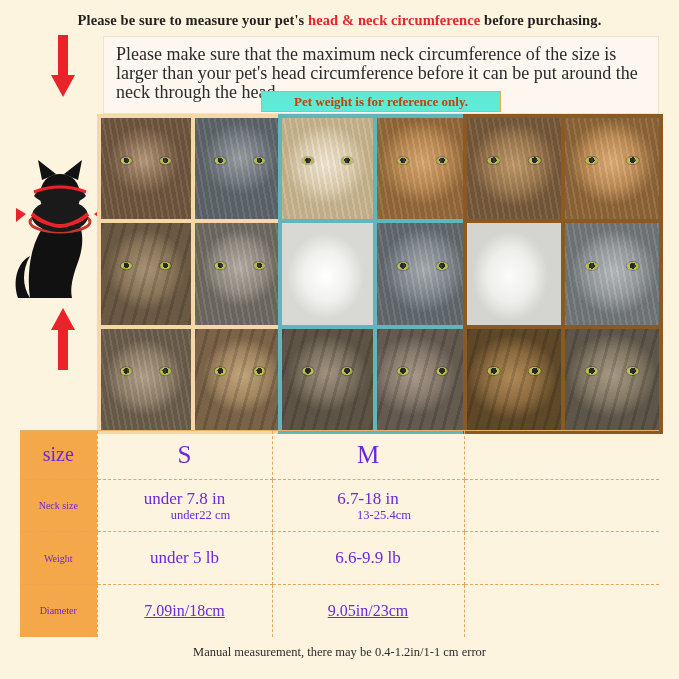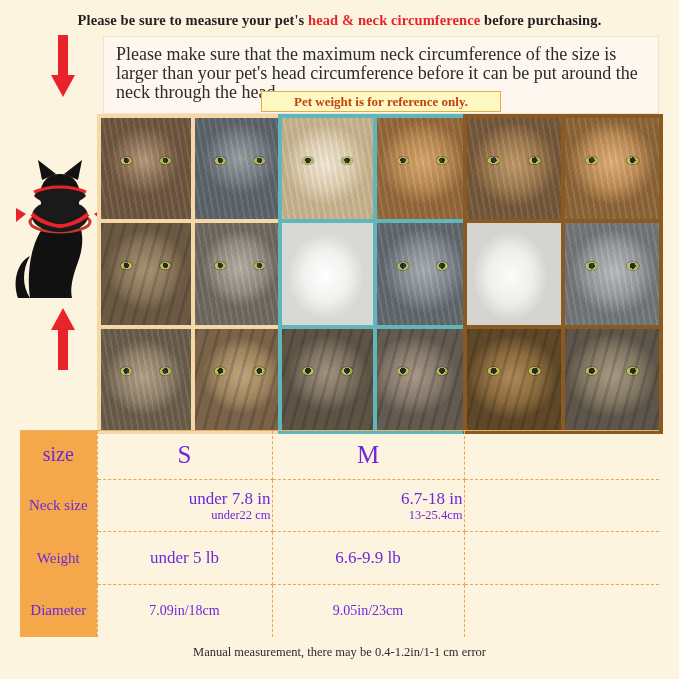--- a/index.html
+++ b/index.html
@@ -46,21 +46,21 @@
     width: 534px;
     font-size: 18px;
     color: #2b2b2b;
     line-height: 19px;
     text-align: left;
   }
   .weight-chip {
     position: absolute;
     left: 157px; top: 54px;
     width: 240px; height: 21px;
-    background: #fef9c3;
+    background: #5eead4;
     border: 1px solid #e7a94e;
     color: #c2410c;
     font-size: 13px;
     font-weight: bold;
     text-align: center;
     line-height: 19px;
   }
 
   
   .left-art {
@@ -227,26 +227,26 @@
   .col-label { width: 77px; background: #f5a84a; }
   .col-s { width: 175px; }
   .col-m { width: 192px; }
   .col-x { width: 195px; }
 
   .row-head td { height: 48px; }
   .row-body td { height: 52px; }
 
   .size-word { font-size: 20px; }
   .size-letter { font-size: 25px; }
-  .lbl { font-size: 15px; }
+  .lbl { font-size: 10px; }
   .big { font-size: 17px; }
   .sml { font-size: 12.5px; padding-left: 32px; }
-  .big-alt { font-size: 14px; }
-
-  .cell-stack { line-height: 1.12; text-align: right; }
+  .big-alt { font-size: 16px; text-decoration: underline; }
+
+  .cell-stack { line-height: 1.12; }
 
   .footnote {
     position: absolute;
     left: 0; top: 645px;
     width: 679px;
     text-align: center;
     font-size: 12.5px;
     color: #2b2b2b;
   }
 </style>

